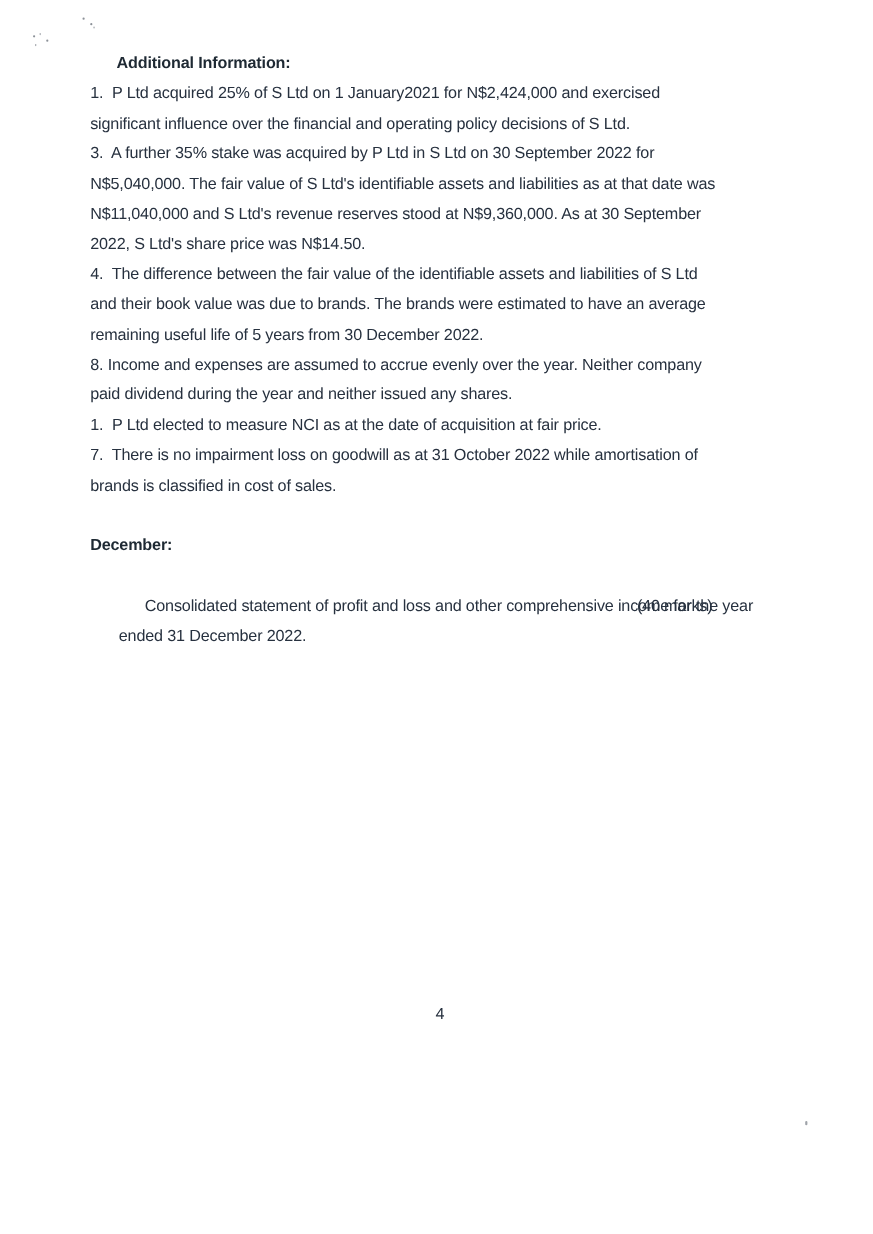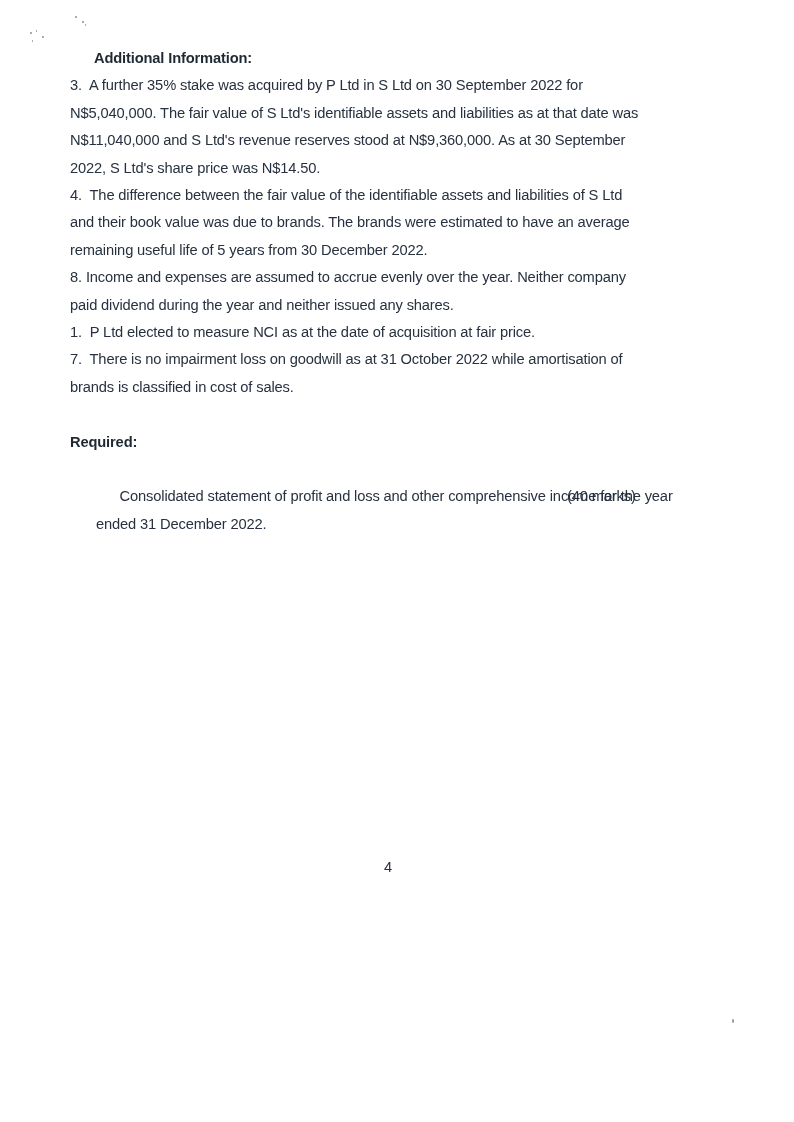--- a/index.html
+++ b/index.html
@@ -8,21 +8,21 @@
     position: relative;
     width: 794px;
     height: 1122px;
     background: #ffffff;
     overflow: hidden;
     font-family: "Liberation Sans", sans-serif;
     color: #27313f;
   }
   .content {
     position: absolute;
-    left: 70px;
+    left: 82px;
     top: 45px;
     width: 636px;
     font-size: 14.7px;
     line-height: 27.4px;
     letter-spacing: -0.15px;
   }
   .section-heading {
     font-weight: bold;
     color: #1e2933;
     margin-left: 24px;
@@ -78,40 +78,42 @@
   <span class="speck s4"></span>
   <span class="speck s5"></span>
   <span class="speck s6"></span>
   <span class="speck s7"></span>
   <span class="speck s8"></span>
 
   <div class="content">
 
     <div class="section-heading">Additional Information:</div>
 
+    <div class="item">1.  P Ltd acquired 25% of S Ltd on 1 January2021 for N$2,424,000 and exercised
+significant influence over the financial and operating policy decisions of S Ltd.</div>
 
 
     <div class="item">3.  A further 35% stake was acquired by P Ltd in S Ltd on 30 September 2022 for
 N$5,040,000. The fair value of S Ltd's identifiable assets and liabilities as at that date was
 N$11,040,000 and S Ltd's revenue reserves stood at N$9,360,000. As at 30 September
 2022, S Ltd's share price was N$14.50.</div>
 
     <div class="item">4.  The difference between the fair value of the identifiable assets and liabilities of S Ltd
 and their book value was due to brands. The brands were estimated to have an average
 remaining useful life of 5 years from 30 December 2022.</div>
 
     <div class="item">8. Income and expenses are assumed to accrue evenly over the year. Neither company
 paid dividend during the year and neither issued any shares.</div>
 
     <div class="item">1.  P Ltd elected to measure NCI as at the date of acquisition at fair price.</div>
 
     <div class="item">7.  There is no impairment loss on goodwill as at 31 October 2022 while amortisation of
 brands is classified in cost of sales.</div>
 
-    <div class="required-heading">Required:</div>
+    <div class="required-heading">December:</div>
 
     <div class="required-para">
       <span>Consolidated statement of profit and loss and other comprehensive income for the year
 ended 31 December 2022.</span>
       <span class="marks">(40 marks)</span>
     </div>
 
     <div class="page-number">4</div>
 
   </div>

